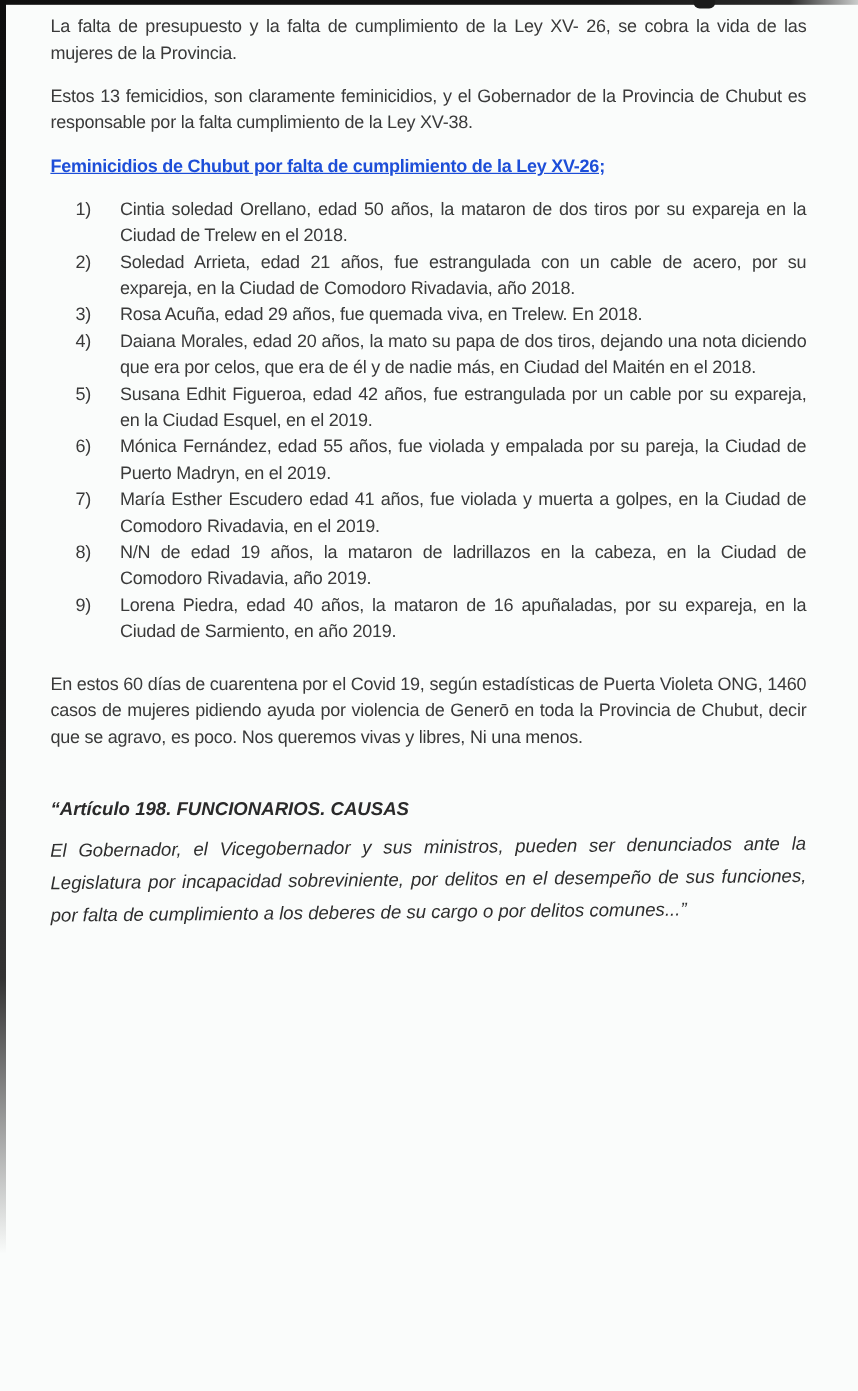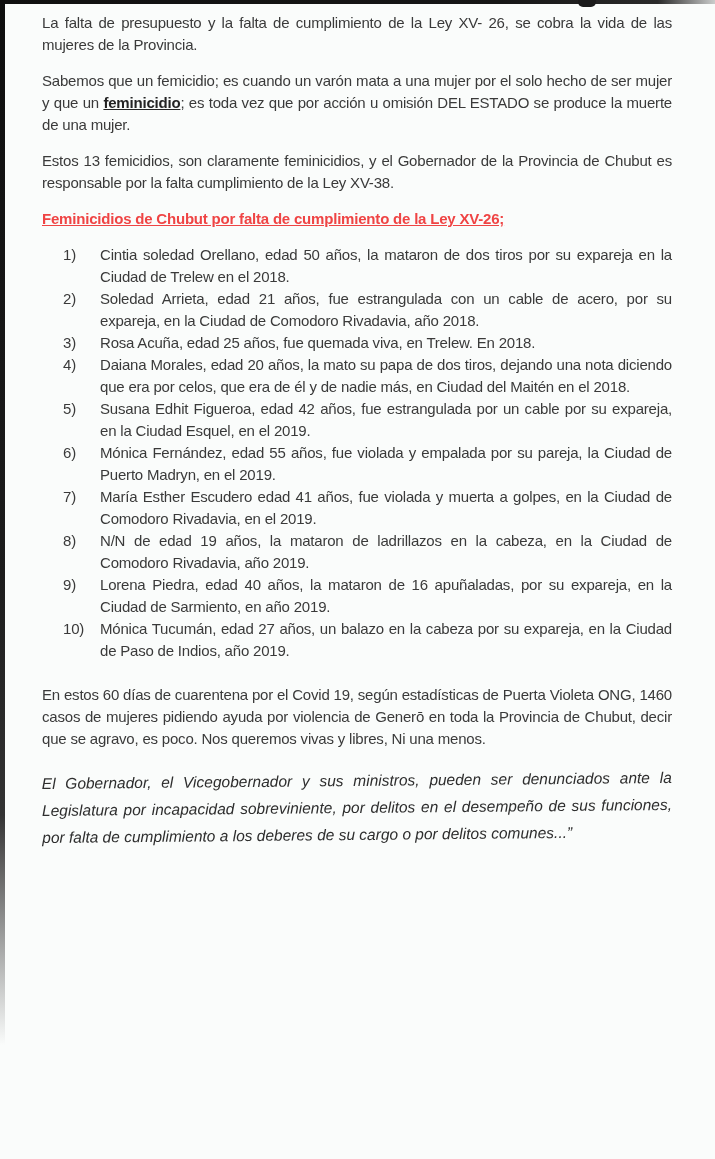--- a/index.html
+++ b/index.html
@@ -58,41 +58,41 @@
     text-decoration: underline;
     color: #232323;
   }
   .heading {
     margin: 0 0 14px 0;
     font-size: 15px;
     line-height: 22px;
     letter-spacing: -0.2px;
     font-weight: bold;
     text-decoration: underline;
-    color: #ef4444;
+    color: #1d4ed8;
   }
   .femlist {
     margin: 0 0 22px 21px;
     padding: 0;
     list-style: none;
   }
   .item {
     display: flex;
     font-size: 15px;
     line-height: 22px;
     letter-spacing: -0.2px;
   }
   .item .num {
     flex: 0 0 37px;
   }
   .item .itext {
     flex: 1;
     text-align: justify;
   }
-  .para-stats   { margin-bottom: 20px; }
+  .para-stats   { margin-bottom: 38px; }
   .para-upper   { margin-bottom: 24px; color: #343434; }
   .quote-title {
     margin: 0 0 10px 0;
     font-size: 15.5px;
     line-height: 22px;
     font-style: italic;
     font-weight: bold;
     color: #2a2a2a;
   }
   .quote-body {
@@ -112,38 +112,37 @@
 <div class="page">
 
   <div class="artifact-top"></div>
   <div class="artifact-left"></div>
   <div class="artifact-smudge"></div>
 
   <div class="content">
 
     <p class="para">La falta de presupuesto y la falta de cumplimiento de la Ley XV- 26, se cobra la vida de las mujeres de la Provincia.</p>
 
-    <p class="para"><span>Sabemos que un femicidio; es cuando un varón mata a una mujer por el solo hecho de ser mujer y que un </span><span class="emph">feminicidio</span><span>; es toda vez que por acción u omisión DEL ESTADO se produce la muerte de una mujer.</span></p>
 
     <p class="para">Estos 13 femicidios, son claramente feminicidios, y el Gobernador de la Provincia de Chubut es responsable por la falta cumplimiento de la Ley XV-38.</p>
 
     <h2 class="heading">Feminicidios de Chubut por falta de cumplimiento de la Ley XV-26;</h2>
 
     <ol class="femlist">
       <li class="item">
           <span class="num">1)</span>
           <span class="itext">Cintia soledad Orellano, edad 50 años, la mataron de dos tiros por su expareja en la Ciudad de Trelew en el 2018.</span>
         </li>
       <li class="item">
           <span class="num">2)</span>
           <span class="itext">Soledad Arrieta, edad 21 años, fue estrangulada con un cable de acero, por su expareja, en la Ciudad de Comodoro Rivadavia, año 2018.</span>
         </li>
       <li class="item">
           <span class="num">3)</span>
-          <span class="itext">Rosa Acuña, edad 25 años, fue quemada viva, en Trelew. En 2018.</span>
+          <span class="itext">Rosa Acuña, edad 29 años, fue quemada viva, en Trelew. En 2018.</span>
         </li>
       <li class="item">
           <span class="num">4)</span>
           <span class="itext">Daiana Morales, edad 20 años, la mato su papa de dos tiros, dejando una nota diciendo que era por celos, que era de él y de nadie más, en Ciudad del Maitén en el 2018.</span>
         </li>
       <li class="item">
           <span class="num">5)</span>
           <span class="itext">Susana Edhit Figueroa, edad 42 años, fue estrangulada por un cable por su expareja, en la Ciudad Esquel, en el 2019.</span>
         </li>
       <li class="item">
@@ -155,26 +154,23 @@
           <span class="itext">María Esther Escudero edad 41 años, fue violada y muerta a golpes, en la Ciudad de Comodoro Rivadavia, en el 2019.</span>
         </li>
       <li class="item">
           <span class="num">8)</span>
           <span class="itext">N/N de edad 19 años, la mataron de ladrillazos en la cabeza, en la Ciudad de Comodoro Rivadavia, año 2019.</span>
         </li>
       <li class="item">
           <span class="num">9)</span>
           <span class="itext">Lorena Piedra, edad 40 años, la mataron de 16 apuñaladas, por su expareja, en la Ciudad de Sarmiento, en año 2019.</span>
         </li>
-      <li class="item">
-          <span class="num">10)</span>
-          <span class="itext">Mónica Tucumán, edad 27 años, un balazo en la cabeza por su expareja, en la Ciudad de Paso de Indios, año 2019.</span>
-        </li>
     </ol>
 
     <p class="para para-stats">En estos 60 días de cuarentena por el Covid 19, según estadísticas de Puerta Violeta ONG, 1460 casos de mujeres pidiendo ayuda por violencia de Generō en toda la Provincia de Chubut, decir que se agravo, es poco. Nos queremos vivas y libres, Ni una menos.</p>
 
 
+    <p class="quote-title">“Artículo 198. FUNCIONARIOS. CAUSAS</p>
 
     <p class="quote-body">El Gobernador, el Vicegobernador y sus ministros, pueden ser denunciados ante la Legislatura por incapacidad sobreviniente, por delitos en el desempeño de sus funciones, por falta de cumplimiento a los deberes de su cargo o por delitos comunes...”</p>
 
   </div>
 </div>
 
 </body></html>

